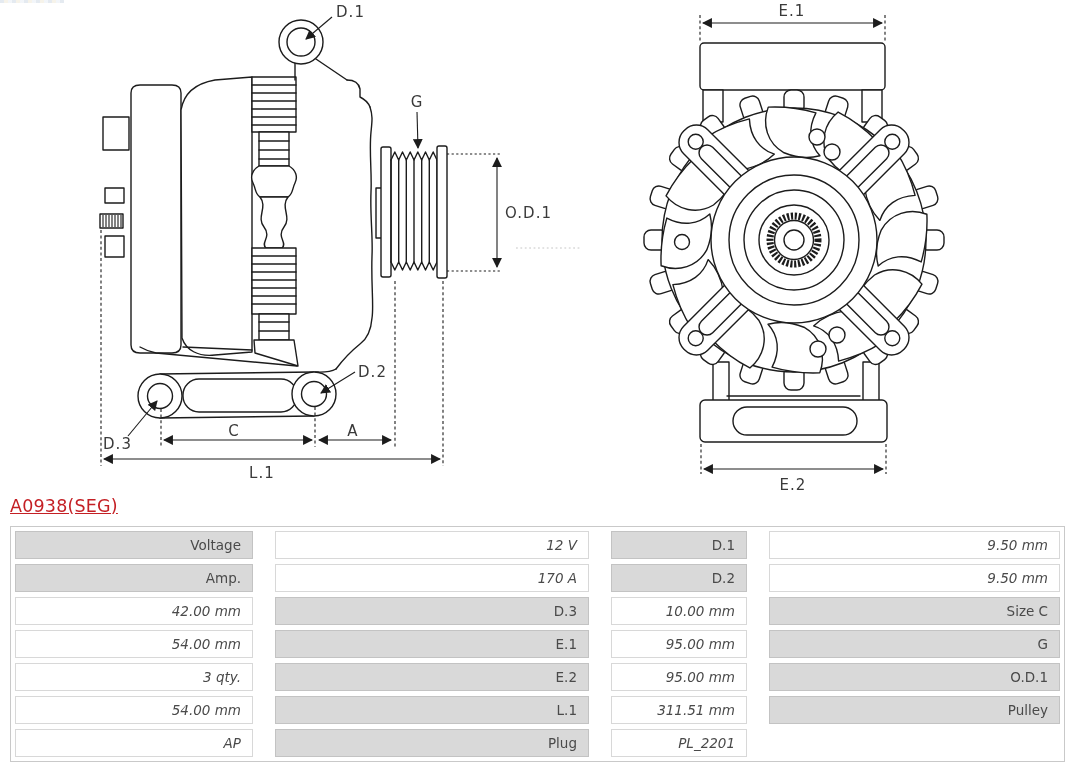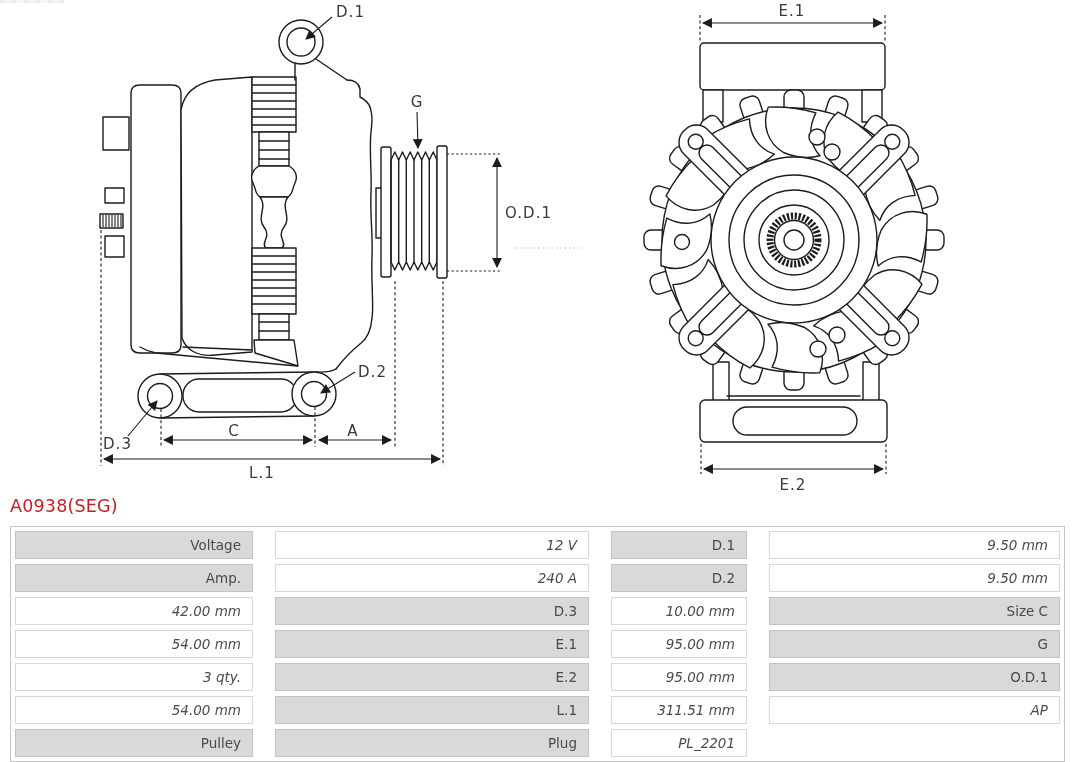--- a/index.html
+++ b/index.html
@@ -14,21 +14,21 @@
   .fw{fill:#fff;stroke:#1c1c1c;stroke-width:1.4;stroke-linejoin:round;}
   .dsh{fill:none;stroke:#1c1c1c;stroke-width:1.1;stroke-dasharray:3 2.6;}
   .dot{fill:none;stroke:#1c1c1c;stroke-width:1.2;stroke-dasharray:2.2 2.4;}
   .dim{fill:none;stroke:#1c1c1c;stroke-width:1.1;}
   .faint{fill:none;stroke:#c6c6c6;stroke-width:1;stroke-dasharray:1.8 2.6;}
   .lbl{font-family:"DejaVu Sans","Liberation Sans",sans-serif;font-size:15px;fill:#3a3a3a;letter-spacing:.07em;}
   .hatch{stroke:#1c1c1c;stroke-width:1.1;}
   .knurl{fill:#fff;stroke:#1c1c1c;stroke-width:7;stroke-dasharray:2.2 1.7;}
 
   
-  .part-title{position:absolute;left:10px;top:496px;font-size:17.5px;letter-spacing:.2px;}
+  .part-title{position:absolute;left:10px;top:496px;font-size:17.5px;letter-spacing:.2px;text-decoration:underline;}
   .spec-table{position:absolute;left:10px;top:526px;width:1045px;border:1px solid #c9c9c9;
               padding:4px;display:grid;grid-template-columns:238px 314px 136px 1fr;
               grid-auto-rows:28px;gap:5px 22px;background:#fff;}
   .cell{display:flex;align-items:center;justify-content:flex-end;
         font-size:13.5px;color:#4a4a4a;padding-right:11px;box-sizing:border-box;}
   .cell.lab{background:#d9d9d9;border:1px solid #c3c3c3;}
   .cell.val{background:#fff;border:1px solid #d8d8d8;font-style:italic;}
 </style>
 </head>
 <body>
@@ -241,21 +241,21 @@
 
   <div class="part-title" style="color:#c41f24;">A0938(SEG)</div>
 
   <div class="spec-table">
     <div class="cell lab">Voltage</div>
     <div class="cell val">12 V</div>
     <div class="cell lab">D.1</div>
     <div class="cell val">9.50 mm</div>
 
     <div class="cell lab">Amp.</div>
-    <div class="cell val">240 A</div>
+    <div class="cell val">170 A</div>
     <div class="cell lab">D.2</div>
     <div class="cell val">9.50 mm</div>
 
     <div class="cell val">42.00 mm</div>
     <div class="cell lab">D.3</div>
     <div class="cell val">10.00 mm</div>
 
     <div class="cell lab">Size C</div>
     <div class="cell val">54.00 mm</div>
     <div class="cell lab">E.1</div>
@@ -264,18 +264,18 @@
     <div class="cell lab">G</div>
     <div class="cell val">3 qty.</div>
     <div class="cell lab">E.2</div>
     <div class="cell val">95.00 mm</div>
 
     <div class="cell lab">O.D.1</div>
     <div class="cell val">54.00 mm</div>
     <div class="cell lab">L.1</div>
     <div class="cell val">311.51 mm</div>
 
+    <div class="cell lab">Pulley</div>
     <div class="cell val">AP</div>
-    <div class="cell lab">Pulley</div>
     <div class="cell lab">Plug</div>
     <div class="cell val">PL_2201</div>
   </div>
 </div>
 
 </body></html>

